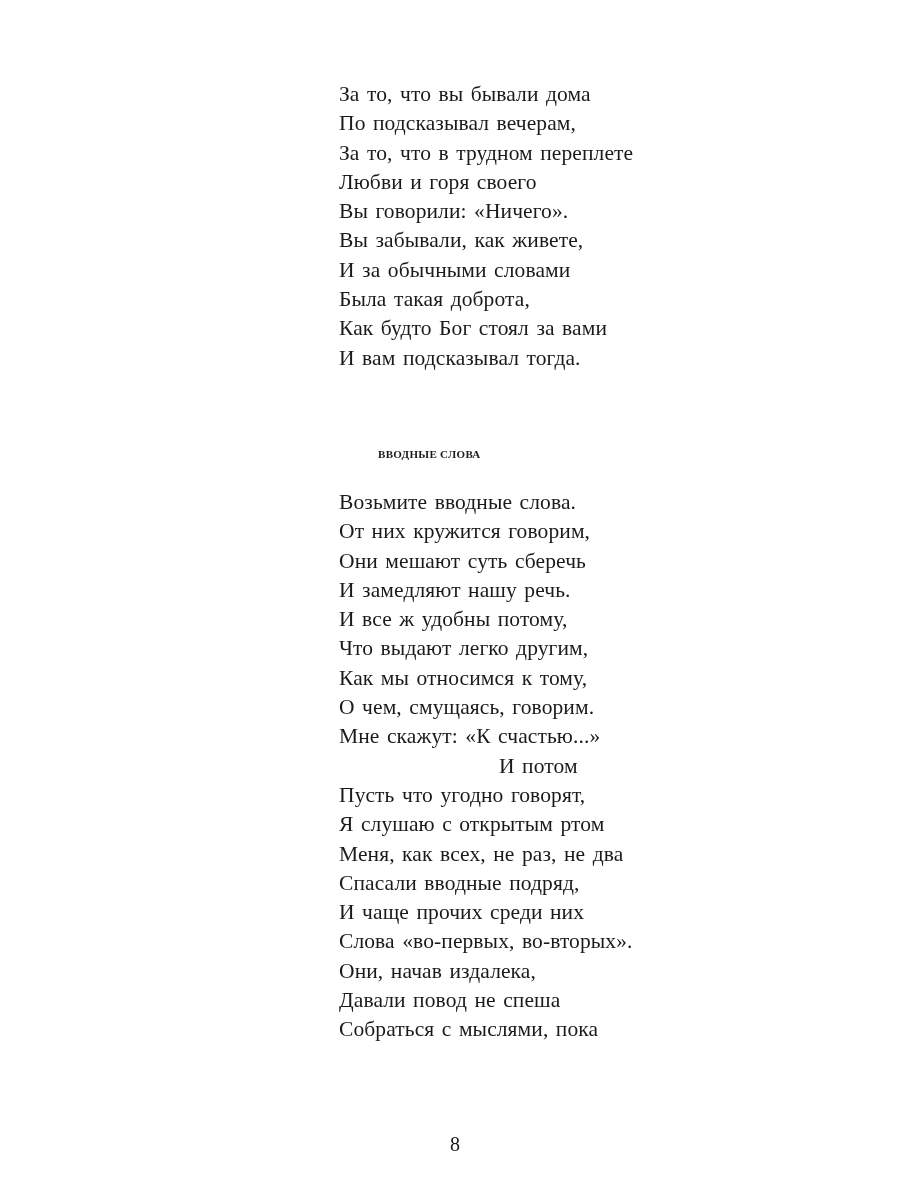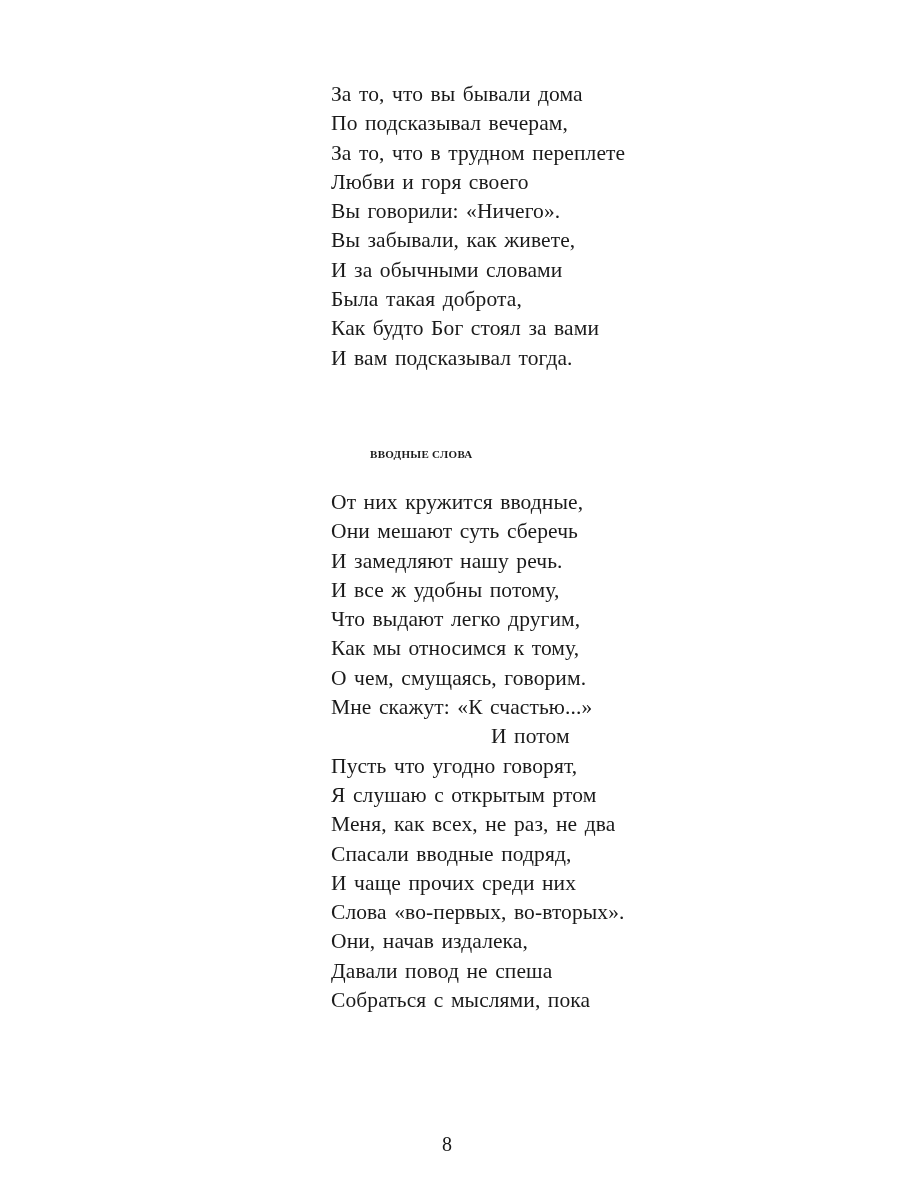--- a/index.html
+++ b/index.html
@@ -10,21 +10,21 @@
     body {
       width: 900px;
       height: 1200px;
       position: relative;
       overflow: hidden;
       font-family: "Liberation Serif", "DejaVu Serif", serif;
       color: #1a1a1a;
     }
     .page {
       position: absolute;
-      left: 0; top: 0;
+      left: 8px; top: 0;
       width: 720px; height: 1200px;
     }
     .stanza {
       position: absolute;
       left: 331px;
       margin: 0;
       padding: 0;
       list-style: none;
     }
     .stanza-1 { top: 80px; }
@@ -80,21 +80,22 @@
     <span class="line">Вы забывали, как живете,</span>
     <span class="line">И за обычными словами</span>
     <span class="line">Была такая доброта,</span>
     <span class="line">Как будто Бог стоял за вами</span>
     <span class="line">И вам подсказывал тогда.</span>
   </div>
 
   <div class="poem-title">ВВОДНЫЕ СЛОВА</div>
 
   <div class="stanza stanza-2">
-    <span class="line">От них кружится вводные,</span>
+    <span class="line">Возьмите вводные слова.</span>
+    <span class="line">От них кружится говорим,</span>
     <span class="line">Они мешают суть сберечь</span>
     <span class="line">И замедляют нашу речь.</span>
     <span class="line">И все ж удобны потому,</span>
     <span class="line">Что выдают легко другим,</span>
     <span class="line">Как мы относимся к тому,</span>
     <span class="line">О чем, смущаясь, говорим.</span>
     <span class="line">Мне скажут: «К счастью...»</span>
     <span class="line indented">И потом</span>
     <span class="line">Пусть что угодно говорят,</span>
     <span class="line">Я слушаю с открытым ртом</span>

